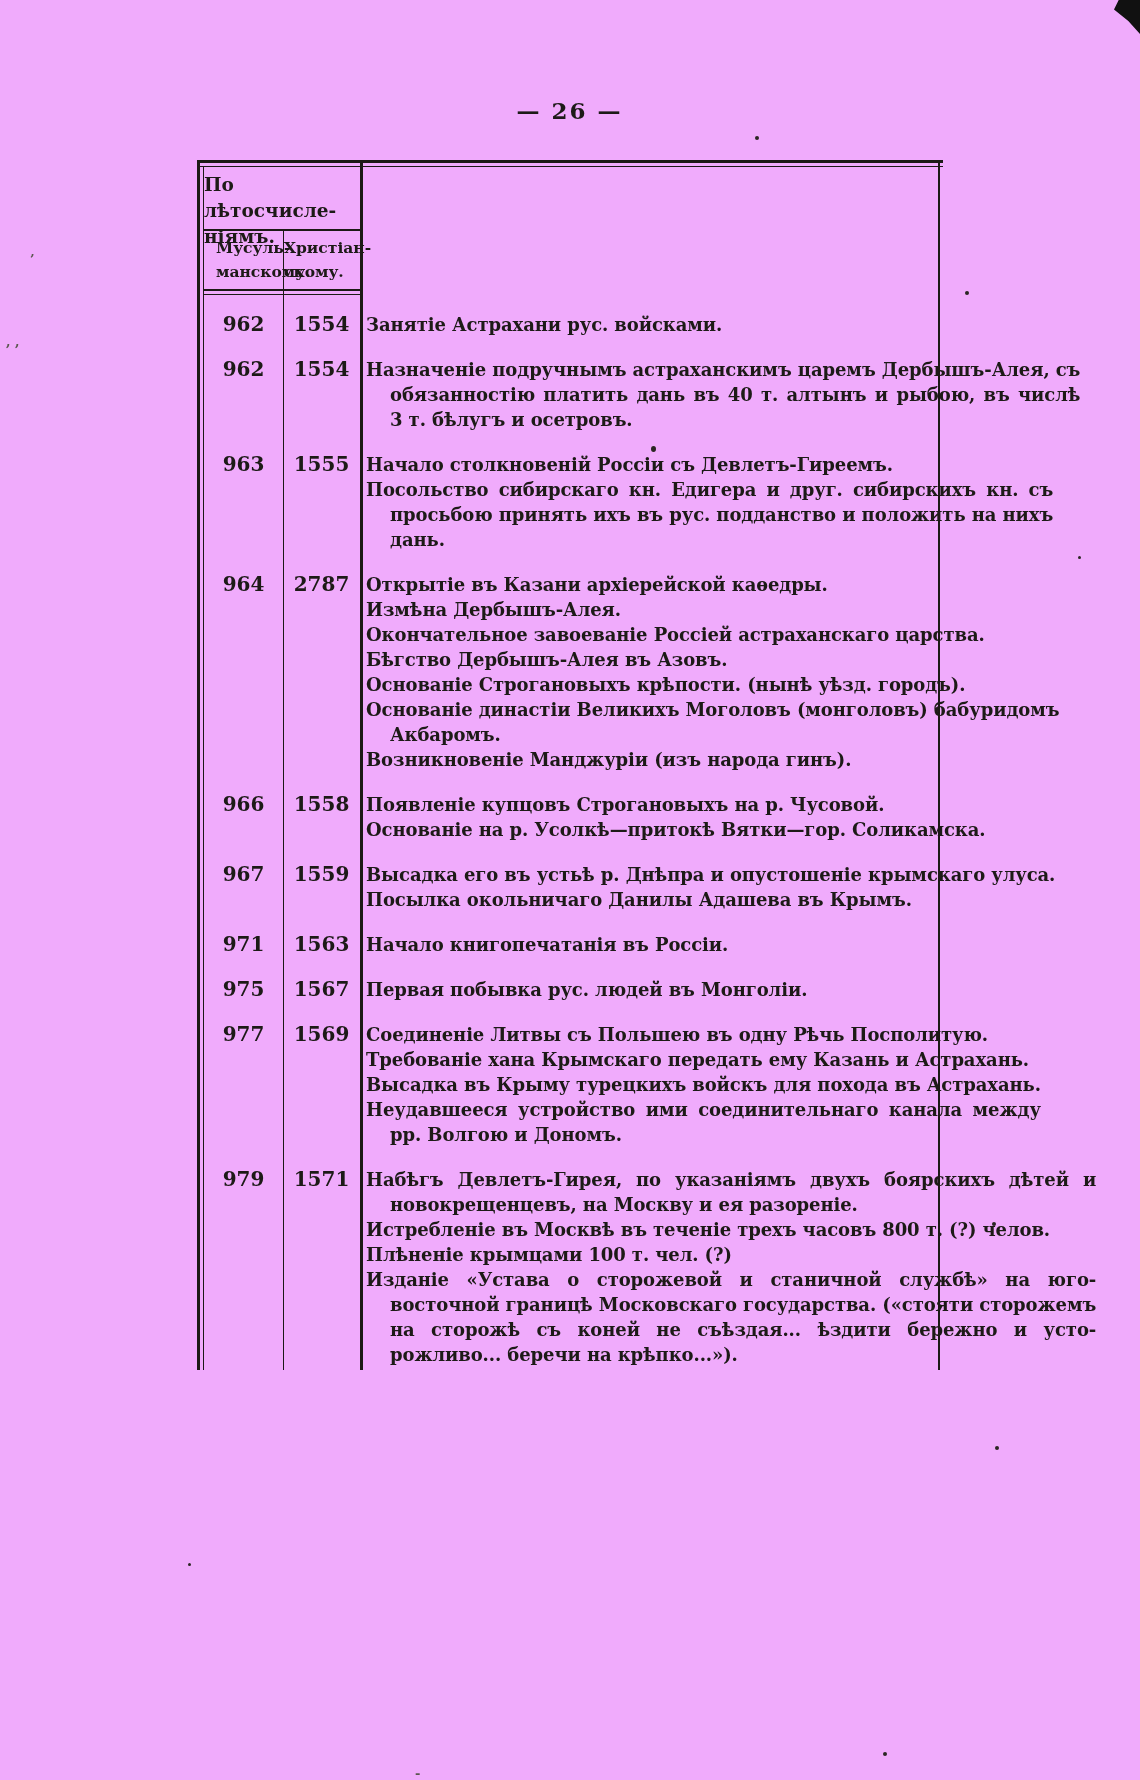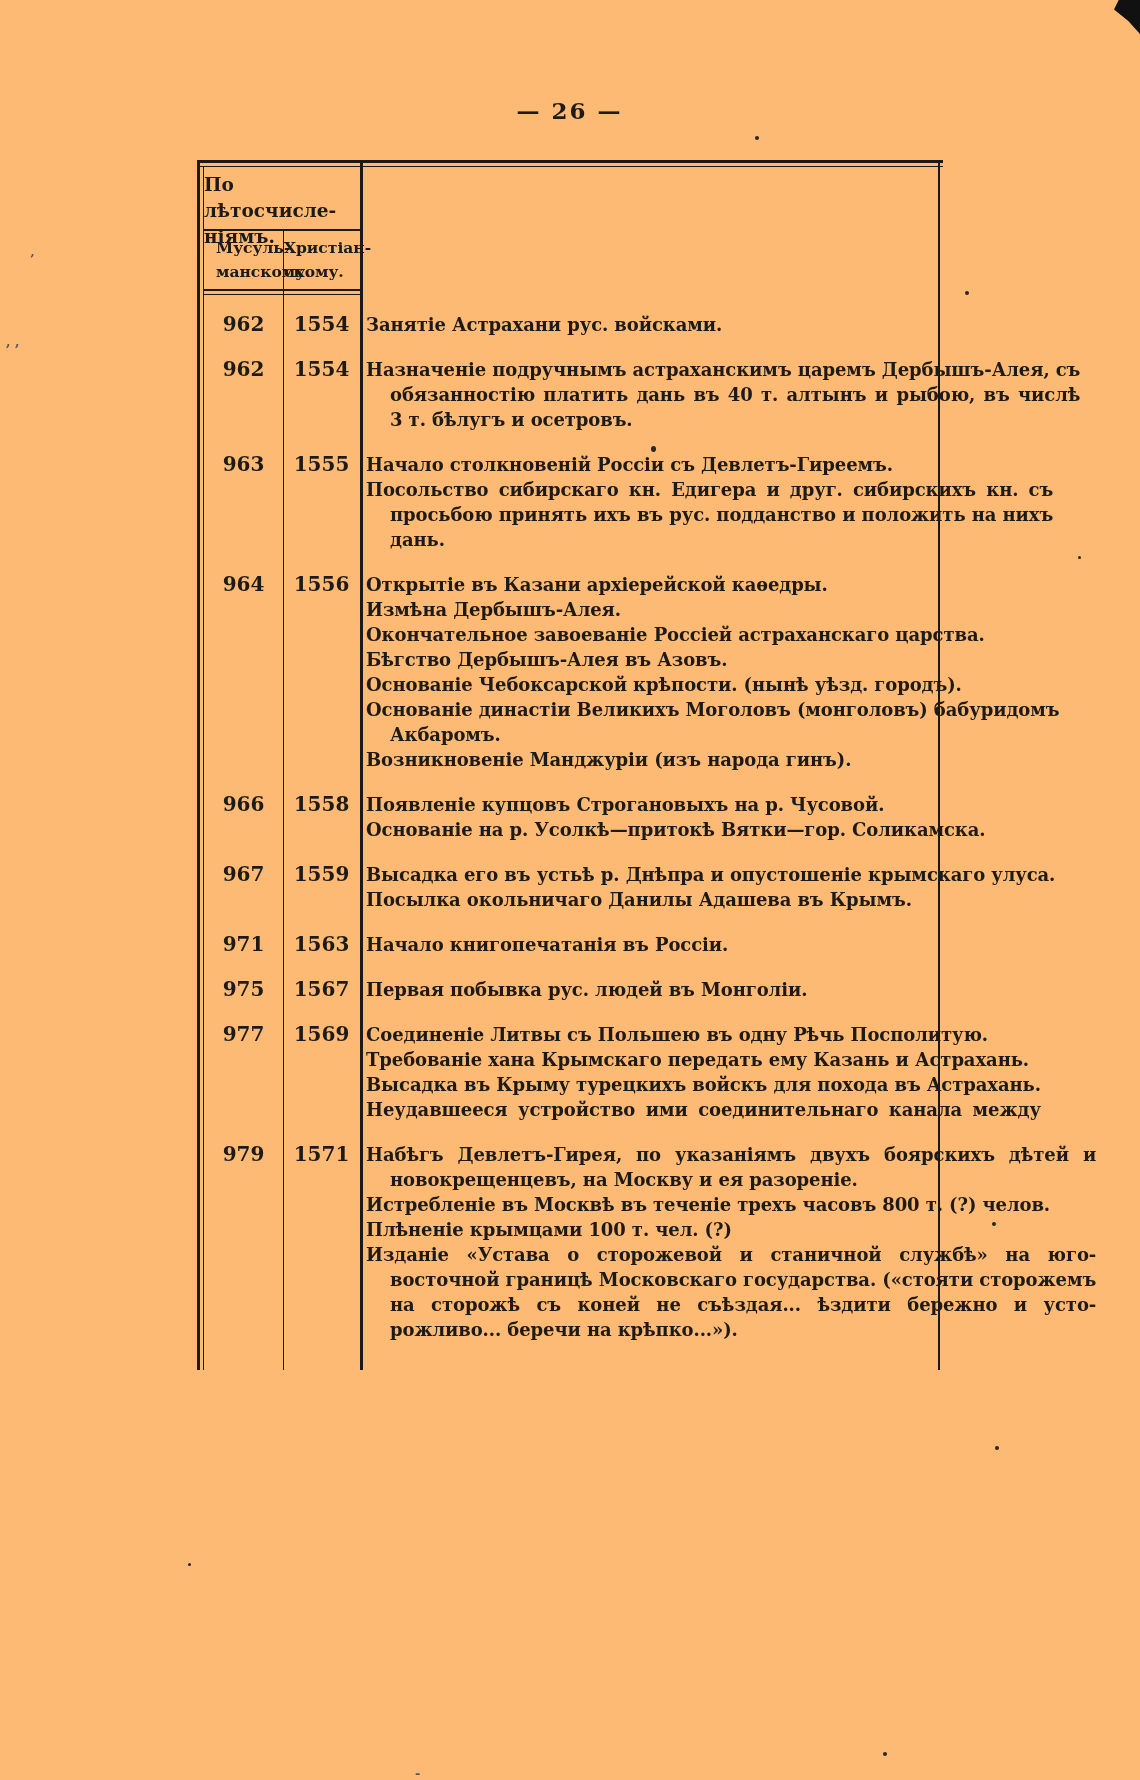--- a/index.html
+++ b/index.html
@@ -1,18 +1,18 @@
 <!DOCTYPE html>
 <html><head>
 <meta charset="utf-8">
 <style>
   html,body{margin:0;padding:0;}
   .sheet{
     position:relative; width:1140px; height:1780px;
-    background:#fdba74; overflow:hidden;
+    background:#f0abfc; overflow:hidden;
     font-family:"DejaVu Serif","Liberation Serif",serif;
     color:#1d1a17;
   }
   .pagenum{
     position:absolute; top:97px; left:197px; width:745px;
     text-align:center; font-size:23px; font-weight:bold; letter-spacing:2px;
   }
   
   .ln{position:absolute; background:#1c1916;}
   
@@ -108,36 +108,36 @@
           </div>
           <div class="para">
             <div class="ev-line j">Посольство сибирскаго кн. Едигера и друг. сибирскихъ кн. съ</div>
             <div class="ev-line cont j">просьбою принять ихъ въ рус. подданство и положить на нихъ</div>
             <div class="ev-line cont">дань.</div>
           </div>
         </div>
       </div>
       <div class="row">
         <div class="ycell">964</div>
-        <div class="ycell">1556</div>
+        <div class="ycell">2787</div>
         <div class="events">
           <div class="para">
             <div class="ev-line">Открытіе въ Казани архіерейской каѳедры.</div>
           </div>
           <div class="para">
             <div class="ev-line">Измѣна Дербышъ-Алея.</div>
           </div>
           <div class="para">
             <div class="ev-line">Окончательное завоеваніе Россіей астраханскаго царства.</div>
           </div>
           <div class="para">
             <div class="ev-line">Бѣгство Дербышъ-Алея въ Азовъ.</div>
           </div>
           <div class="para">
-            <div class="ev-line">Основаніе Чебоксарской крѣпости. (нынѣ уѣзд. городъ).</div>
+            <div class="ev-line">Основаніе Строгановыхъ крѣпости. (нынѣ уѣзд. городъ).</div>
           </div>
           <div class="para">
             <div class="ev-line j">Основаніе династіи Великихъ Моголовъ (монголовъ) бабуридомъ</div>
             <div class="ev-line cont">Акбаромъ.</div>
           </div>
           <div class="para">
             <div class="ev-line">Возникновеніе Манджуріи (изъ народа гинъ).</div>
           </div>
         </div>
       </div>
@@ -191,20 +191,21 @@
             <div class="ev-line">Соединеніе Литвы съ Польшею въ одну Рѣчь Посполитую.</div>
           </div>
           <div class="para">
             <div class="ev-line">Требованіе хана Крымскаго передать ему Казань и Астрахань.</div>
           </div>
           <div class="para">
             <div class="ev-line">Высадка въ Крыму турецкихъ войскъ для похода въ Астрахань.</div>
           </div>
           <div class="para">
             <div class="ev-line j">Неудавшееся устройство ими соединительнаго канала между</div>
+            <div class="ev-line cont">рр. Волгою и Дономъ.</div>
           </div>
         </div>
       </div>
       <div class="row">
         <div class="ycell">979</div>
         <div class="ycell">1571</div>
         <div class="events">
           <div class="para">
             <div class="ev-line j">Набѣгъ Девлетъ-Гирея, по указаніямъ двухъ боярскихъ дѣтей и</div>
             <div class="ev-line cont">новокрещенцевъ, на Москву и ея разореніе.</div>

